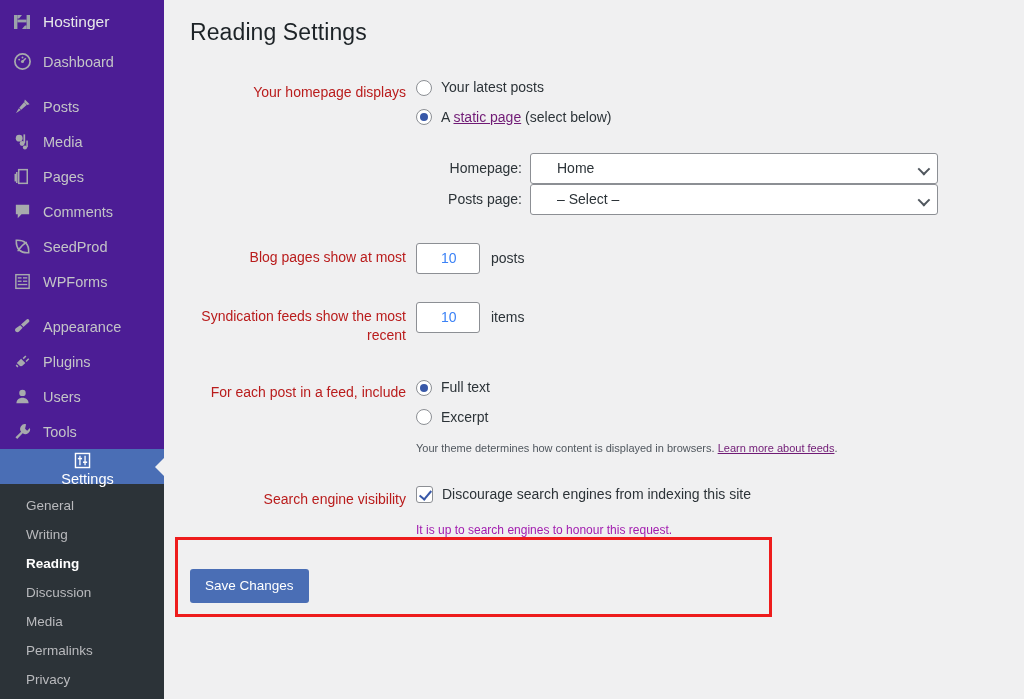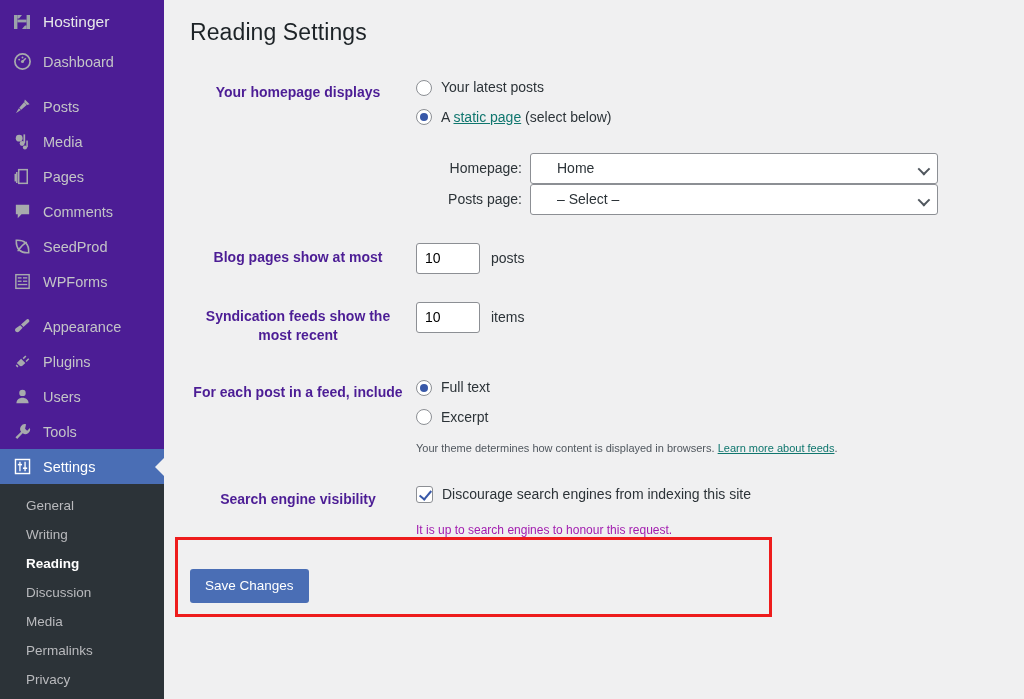--- a/index.html
+++ b/index.html
@@ -26,21 +26,21 @@
     white-space: nowrap;
   }
   .menu-item .mi-icon {
     width: 22px; height: 22px; margin-right: 10px;
     display: flex; align-items: center; justify-content: center;
     flex: 0 0 22px;
   }
   .menu-item .mi-icon svg { display: block; }
   .menu-item.brand { height: 44px; font-size: 15.5px; color: #e6e7e8; }
   .menu-item.active {
-    background: #4a6eb5; color: #fff; font-weight: 400;
+    background: #4a6eb5; color: #fff; font-weight: 400; flex-direction: column;
   }
   .menu-item.active .arrow {
     position: absolute; right: 0; top: 50%;
     transform: translateY(-50%);
     width: 0; height: 0;
     border-top: 9px solid transparent;
     border-bottom: 9px solid transparent;
     border-right: 9px solid #f0f0f1;
   }
   .menu-gap { height: 10px; }
@@ -68,25 +68,25 @@
   .page-title {
     font-size: 23px; font-weight: normal;
     color: #1d2327;
     padding: 5px 0 18px 2px;
     letter-spacing: 0.1px;
   }
 
   table.form-table { width: 100%; border-collapse: collapse; }
   table.form-table th {
     width: 228px;
-    text-align: center;
+    text-align: right;
     vertical-align: top;
     font-size: 14px;
-    font-weight: bold;
-    color: #4c1d95;
+    font-weight: normal;
+    color: #b91c1c;
     padding: 19px 10px 19px 2px;
     line-height: 1.35;
   }
   table.form-table td {
     vertical-align: top;
     padding: 14px 10px 14px 0;
     font-size: 14px;
     color: #2c3338;
     line-height: 1.4;
   }
@@ -99,21 +99,21 @@
     margin-right: 9px; flex: 0 0 16px;
     position: relative;
   }
   .radio.checked::after {
     content: ""; position: absolute;
     left: 3px; top: 3px;
     width: 8px; height: 8px; border-radius: 50%;
     background: #3858a8;
   }
   .radio-label { font-size: 14px; color: #2c3338; }
-  .link { color: #0f766e; text-decoration: underline; }
+  .link { color: #701a75; text-decoration: underline; }
 
   .select-row { display: flex; align-items: center; margin-top: 2px; }
   .select-row + .select-row { margin-top: 0; }
   .select-label {
     width: 106px; text-align: right;
     font-size: 14px; color: #2c3338;
     margin-right: 8px;
   }
   .select-box {
     width: 408px; height: 31px;
@@ -132,22 +132,22 @@
     border-bottom: 2px solid #50575e;
     transform: rotate(45deg) translateY(-2px);
   }
 
   .num-row { display: flex; align-items: center; }
   .num-input {
     width: 64px; height: 31px;
     background: #fff; border: 1px solid #8c8f94;
     border-radius: 3px;
     display: flex; align-items: center;
-    padding: 0 8px;
-    font-size: 14px; color: #000000;
+    padding: 0 24px;
+    font-size: 14px; color: #3b82f6;
     margin-right: 11px;
   }
   .unit { font-size: 14px; color: #2c3338; }
 
   .desc {
     font-size: 11px; color: #50575e;
     margin-top: 14px;
   }
 
   .checkbox-row { display: flex; align-items: flex-start; }

